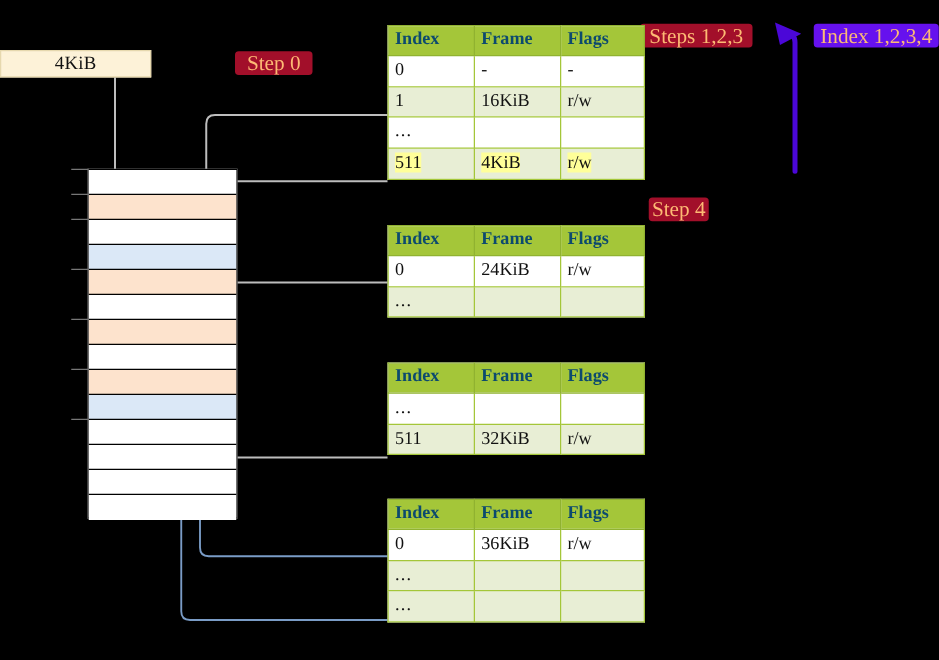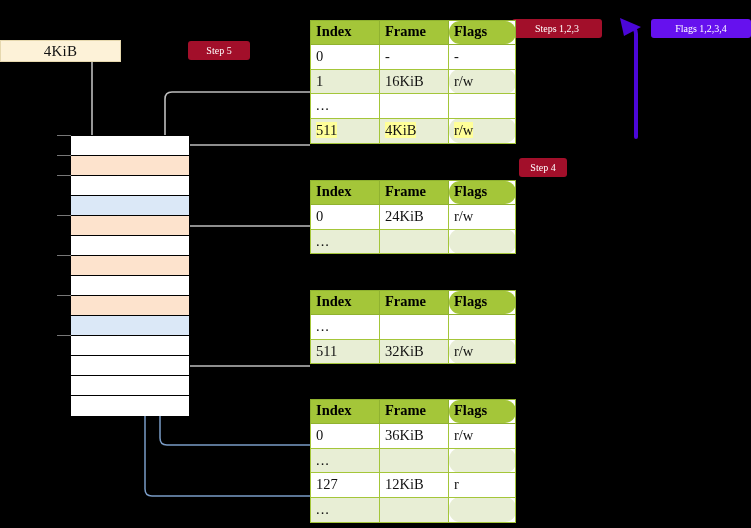--- a/index.html
+++ b/index.html
@@ -35,22 +35,22 @@
     color: #111;
     letter-spacing: .2px;
   }
 
   
   .badge {
     position: absolute;
     display: flex;
     align-items: center;
     justify-content: center;
-    color: #ffffff;
-    font-size: 10px;
+    color: #fdba74;
+    font-size: 17px;
     border-radius: 3px;
     padding: 0 7px;
     box-sizing: border-box;
     white-space: nowrap;
     line-height: 1;
   }
   .badge.red    { background: #a20f2a; }
   .badge.purple { background: #6611ee; }
 
   
@@ -82,21 +82,21 @@
   
   .ptable {
     position: absolute;
     border-collapse: collapse;
     table-layout: fixed;
     background: #ffffff;
     font-size: 14.5px;
   }
   .ptable th {
     background: #a4c639;
-    color: #000000;
+    color: #0c4a6e;
     font-weight: bold;
     text-align: left;
     padding: 3px 5px 4px 5px;
     border: 1px solid #90b230;
     font-size: 14.5px;
     line-height: 1.1;
   }
   .ptable td {
     padding: 3px 5px 4px 5px;
     border: 1px solid #a4c639;
@@ -107,21 +107,21 @@
     vertical-align: middle;
     overflow: hidden;
     white-space: nowrap;
   }
   .ptable tr.odd  td { background: #ffffff; }
   .ptable tr.even td { background: #e8eed5; }
   .ptable td.hl { }
   .ptable td.hl > span { background: #ffff99; }
   .col-index { width: 58px; }
   .col-frame { width: 58px; margin-top: 45px; }
-  .col-flags { width: 56px; border-radius: 11px; }
+  .col-flags { width: 56px; }
   .ellip { letter-spacing: 1px; }
 </style>
 </head>
 <body>
 
 <svg class="layer" width="751" height="528" viewBox="0 0 751 528" fill="none">
 
   <path d="M92 62 L92 80 Q92 86 92 92 L92 144" stroke="#bdbdbd" stroke-width="1.6" fill="none"></path>
   <polygon points="92,160 86,146 98,146" fill="#cccccc"></polygon>
 
@@ -172,23 +172,23 @@
     <div class="tick" style="left: 57px; top: 135px; width: 14px;"></div>
     <div class="tick" style="left: 57px; top: 155px; width: 14px;"></div>
     <div class="tick" style="left: 57px; top: 175px; width: 14px;"></div>
     <div class="tick" style="left: 57px; top: 215px; width: 14px;"></div>
     <div class="tick" style="left: 57px; top: 255px; width: 14px;"></div>
     <div class="tick" style="left: 57px; top: 295px; width: 14px;"></div>
     <div class="tick" style="left: 57px; top: 335px; width: 14px;"></div>
   </div>
 
 <div class="layer" id="badge-layer">
-    <div class="badge red" style="left: 188px; top: 41px; width: 62px; height: 19px;">Step 5</div>
+    <div class="badge red" style="left: 188px; top: 41px; width: 62px; height: 19px;">Step 0</div>
     <div class="badge red" style="left: 512px; top: 19px; width: 90px; height: 19px;">Steps 1,2,3</div>
-    <div class="badge purple" style="left: 651px; top: 19px; width: 100px; height: 19px;">Flags 1,2,3,4</div>
+    <div class="badge purple" style="left: 651px; top: 19px; width: 100px; height: 19px;">Index 1,2,3,4</div>
     <div class="badge red" style="left: 519px; top: 158px; width: 48px; height: 19px;">Step 4</div>
   </div>
 
 <div class="layer" id="table-layer">
     <table class="ptable" style="left: 310px; top: 20px;">
       <thead>
         <tr>
           <th class="col-index">Index</th>
           <th class="col-frame">Frame</th>
           <th class="col-flags">Flags</th>
@@ -271,25 +271,20 @@
         <tr class="odd">
           <td class="col-index"><span>0</span></td>
           <td class="col-frame"><span>36KiB</span></td>
           <td class="col-flags"><span>r/w</span></td>
         </tr>
         <tr class="even">
           <td class="col-index"><span class="ellip">...</span></td>
           <td class="col-frame"><span></span></td>
           <td class="col-flags"><span></span></td>
         </tr>
-        <tr class="odd">
-          <td class="col-index"><span>127</span></td>
-          <td class="col-frame"><span>12KiB</span></td>
-          <td class="col-flags"><span>r</span></td>
-        </tr>
         <tr class="even">
           <td class="col-index"><span class="ellip">...</span></td>
           <td class="col-frame"><span></span></td>
           <td class="col-flags"><span></span></td>
         </tr>
       </tbody>
     </table>
   </div>
 
 </body></html>

